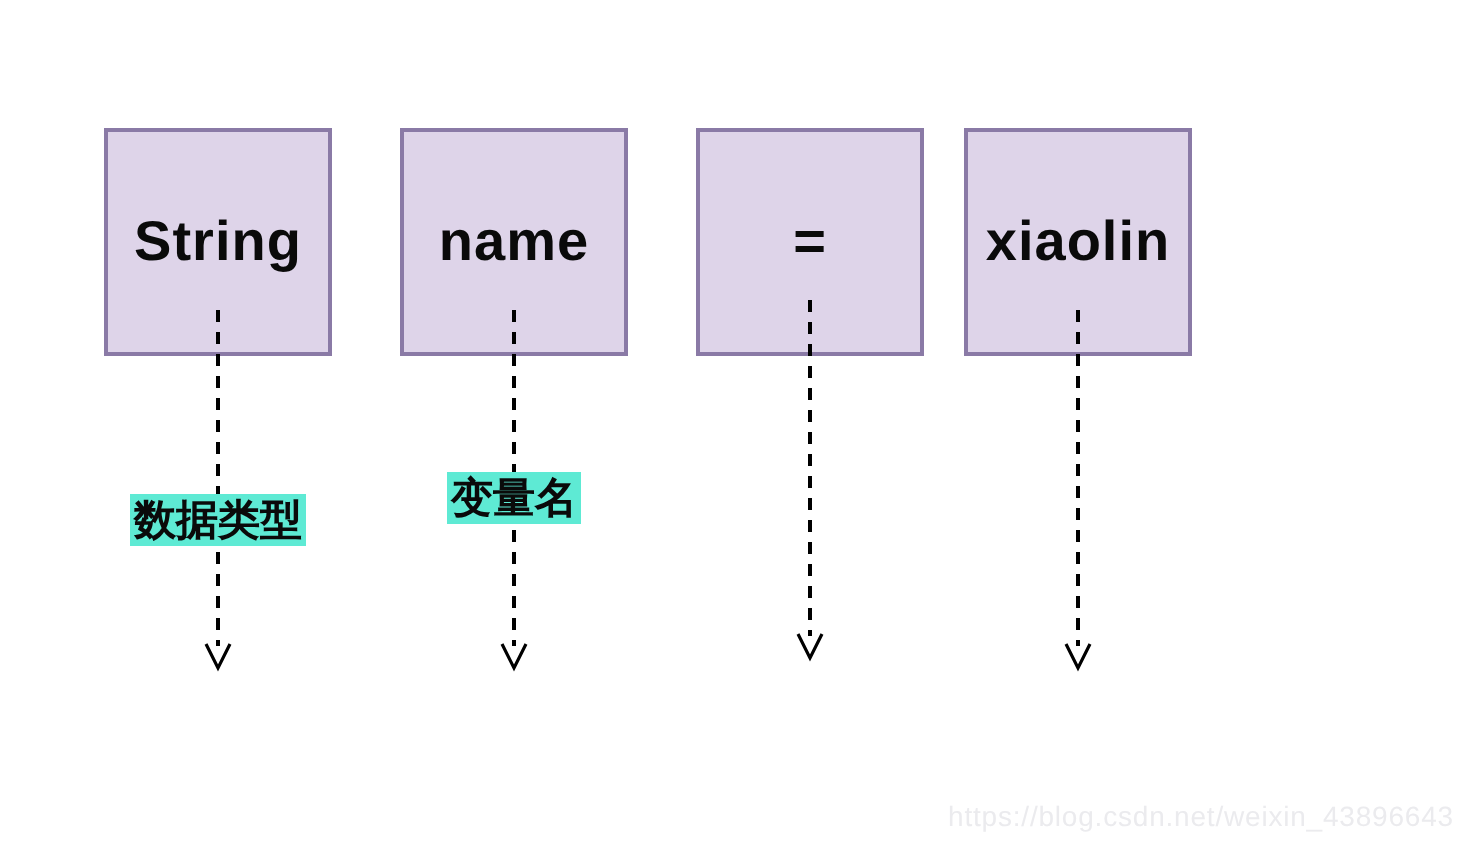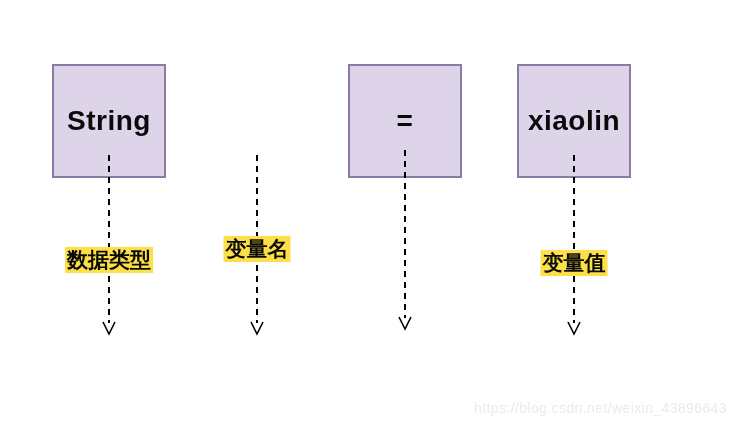--- a/index.html
+++ b/index.html
@@ -9,42 +9,42 @@
     position: relative;
     overflow: hidden;
     font-family: "Liberation Sans", "DejaVu Sans", sans-serif;
   }
   .canvas { position: absolute; left: 0; top: 0; width: 733px; height: 425px; }
 
   .column { position: absolute; top: 64px; width: 120px; height: 290px; }
   .col1 { left: 49px; }
   .col2 { left: 197px; }
   .col3 { left: 345px; }
-  .col4 { left: 514px; }
+  .col4 { left: 479px; }
 
   .box {
     position: relative;
     width: 114px; height: 114px;
     margin-left: 3px;
     background: var(--box-fill, #ded4e9);
     border: 2px solid var(--box-border, #8a7aa6);
     display: flex; align-items: center; justify-content: center;
     font-weight: bold; font-size: 28px;
     color: var(--text, #0a0a0a);
     letter-spacing: 0.5px;
     z-index: 1;
   }
 
   .arrow { position: absolute; left: 52px; top: 91px; z-index: 2; }
   .col3 .arrow { top: 86px; }
 
   .label {
     position: absolute; top: 183px;
     left: 50%; transform: translateX(-50%);
-    background: #fde047;
+    background: #5eead4;
     font-weight: bold; font-size: 21px; line-height: 26px;
     white-space: nowrap;
     color: var(--text, #0a0a0a);
     z-index: 3;
     padding: 0 2px;
     font-family: Liberation Serif, serif;
   }
   .col2 .label { top: 172px; }
   .col3 .label { top: 179px; }
   .col4 .label { top: 186px; }
@@ -66,20 +66,21 @@
   <div class="column col1">
     <div class="box">String</div>
     <svg class="arrow" width="16" height="181" viewBox="0 0 16 181">
       <line x1="8" y1="0" x2="8" y2="168" stroke="#000000" stroke-width="2" stroke-dasharray="6 5"></line>
       <path d="M2 167 L8 179 L14 167" fill="none" stroke="#000000" stroke-width="1.6"></path>
     </svg>
     <div class="label">数据类型</div>
   </div>
 
   <div class="column col2">
+    <div class="box">name</div>
     <svg class="arrow" width="16" height="181" viewBox="0 0 16 181">
       <line x1="8" y1="0" x2="8" y2="168" stroke="#000000" stroke-width="2" stroke-dasharray="6 5"></line>
       <path d="M2 167 L8 179 L14 167" fill="none" stroke="#000000" stroke-width="1.6"></path>
     </svg>
     <div class="label">变量名</div>
   </div>
 
   <div class="column col3">
     <div class="box">=</div>
     <svg class="arrow" width="16" height="181" viewBox="0 0 16 181">
@@ -87,18 +88,17 @@
       <path d="M2 167 L8 179 L14 167" fill="none" stroke="#000000" stroke-width="1.6"></path>
     </svg>
   </div>
 
   <div class="column col4">
     <div class="box">xiaolin</div>
     <svg class="arrow" width="16" height="181" viewBox="0 0 16 181">
       <line x1="8" y1="0" x2="8" y2="168" stroke="#000000" stroke-width="2" stroke-dasharray="6 5"></line>
       <path d="M2 167 L8 179 L14 167" fill="none" stroke="#000000" stroke-width="1.6"></path>
     </svg>
-    <div class="label">变量值</div>
   </div>
 
   <div class="watermark">https://blog.csdn.net/weixin_43896643</div>
 
 </div>
 
 </body></html>

